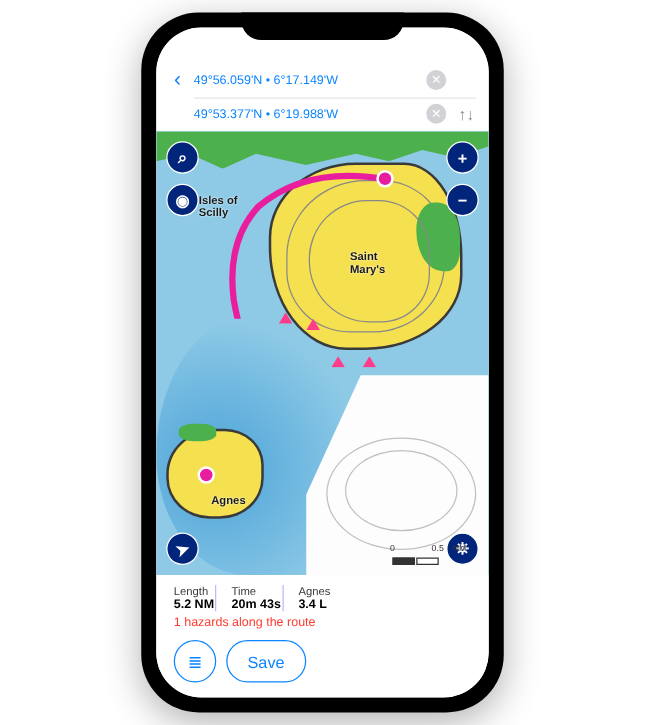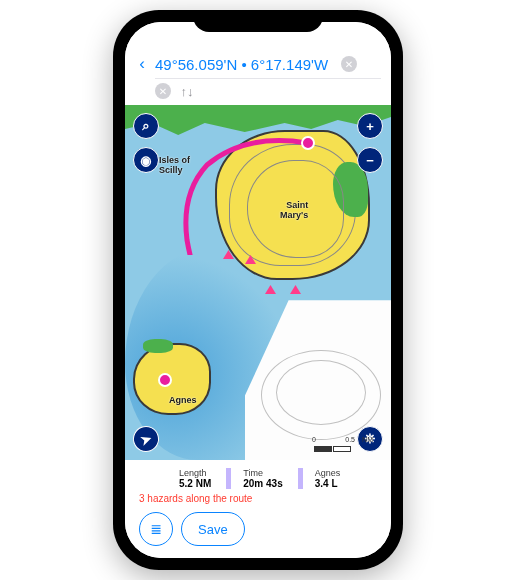--- a/index.html
+++ b/index.html
@@ -4,21 +4,21 @@
 <style>
   * { margin:0; padding:0; box-sizing:border-box; font-family:-apple-system,Helvetica,Arial,sans-serif; }
   body { background:#fff; display:flex; align-items:center; justify-content:center; min-height:580px; }
   .phone { width:290px; height:560px; background:#000; border-radius:46px; padding:12px; position:relative; box-shadow:0 8px 30px rgba(0,0,0,.3); }
   .screen { width:100%; height:100%; background:#fff; border-radius:36px; overflow:hidden; position:relative; display:flex; flex-direction:column; }
   .notch { position:absolute; top:0; left:50%; transform:translateX(-50%); width:130px; height:22px; background:#000; border-radius:0 0 16px 16px; z-index:50; }
   .top { padding:30px 10px 4px; background:#fff; }
   .coord-row { display:flex; align-items:center; gap:6px; padding:2px 0; }
   .back { color:#0a84ff; font-size:17px; width:14px; text-align:center; }
   .empty-back { width:14px; }
-  .coord { color:#0a84ff; font-size:15px; font-weight:500; flex:1; }
+  .coord { color:#0a84ff; font-size:10px; font-weight:500; flex:1; }
   .clear { width:16px; height:16px; border-radius:50%; background:#d1d1d6; color:#fff; display:flex; align-items:center; justify-content:center; font-size:10px; }
   .swap { font-size:13px; color:#8e8e93; width:16px; text-align:center; margin-left:2px; }
   .empty-swap { width:16px; margin-left:2px; }
   .hr { height:1px; background:#e5e5ea; margin:2px 0 2px 20px; }
   .map { flex:1; position:relative; background:#8ecae6; overflow:hidden; }
   .sea-deep { position:absolute; left:0; top:40%; width:60%; height:60%; background:radial-gradient(circle at 30% 60%,#4ca3d9 0%,#8ecae6 70%); border-radius:60% 40% 30% 50%; }
   .land1 { position:absolute; top:0; left:0; width:100%; height:30px; background:#4cb04c; clip-path:polygon(0 0,100% 0,100% 40%,90% 70%,80% 50%,70% 80%,60% 60%,45% 90%,30% 60%,20% 100%,10% 60%,0 80%); }
   .island-main { position:absolute; top:25px; left:90px; width:155px; height:150px; background:#f5e050; border:2px solid #3a3a3a; border-radius:45% 30% 50% 40% / 40% 50% 40% 55%; }
   .island-main::before { content:""; position:absolute; inset:12px; border:1px solid #888; border-radius:50% 40% 45% 40%; }
   .island-main::after { content:""; position:absolute; inset:28px 24px 20px 30px; border:1px solid #888; border-radius:48% 42% 40% 50%; }
@@ -30,23 +30,23 @@
   .route { position:absolute; inset:0; }
   .route path { fill:none; stroke:#e91e9e; stroke-width:5; stroke-linejoin:round; stroke-linecap:round; }
   .wp { position:absolute; width:14px; height:14px; border-radius:50%; background:#e91e9e; border:2px solid #fff; }
   .map-lbl { position:absolute; font-size:9px; font-weight:600; color:#1a1a1a; text-shadow:0 0 2px #fff; }
   .haz { position:absolute; width:11px; height:9px; background:#ff3b8a; clip-path:polygon(50% 0,100% 100%,0 100%); }
   .rbtn { position:absolute; width:26px; height:26px; border-radius:50%; background:#00257a; color:#fff; display:flex; align-items:center; justify-content:center; font-size:13px; font-weight:700; border:1px solid #fff; }
   .scale { position:absolute; bottom:8px; right:40px; display:flex; gap:1px; align-items:flex-end; }
   .scale-seg { width:18px; height:6px; border:1px solid #333; }
   .scale-lbl { position:absolute; font-size:7px; color:#333; }
   .bottom { background:#fff; padding:8px 14px 12px; }
-  .stats { display:flex; gap:15px; margin-bottom:2px;margin-left:40px; }
+  .stats { display:flex; gap:1px; margin-bottom:2px; }
   .stat { display:flex; flex-direction:column; }
-  .stat.div { border-left:5px solid #c4b5fd; padding-left:12px; }
+  .stat.div { border-left:1px solid #c4b5fd; padding-left:12px; }
   .stat-lbl { font-size:9px; color:#3a3a3a; }
   .stat-val { font-size:10px; font-weight:600; color:#000; }
   .warn { font-size:10px; color:#ff3b30; margin:4px 0 8px; }
   .actions { display:flex; gap:8px; align-items:center; }
   .ibtn { width:34px; height:34px; border-radius:17px; border:1.5px solid #0a84ff; color:#0a84ff; display:flex; align-items:center; justify-content:center; font-size:14px; }
   .save { height:34px; padding:0 16px; border-radius:17px; border:1.5px solid #0a84ff; color:#0a84ff; font-size:13px; font-weight:500; display:flex; align-items:center; background:#fff; }
   .go { flex:1; height:34px; border-radius:17px; background:#0a84ff; color:#fff; font-size:14px; font-weight:600; display:flex; align-items:center; justify-content:center; }
 </style>
 </head>
 <body>
@@ -58,20 +58,21 @@
     <div class="top">
       <div class="coord-row">
         <div class="back">‹</div>
         <div class="coord">49°56.059'N • 6°17.149'W</div>
         <div class="clear">✕</div>
         <div class="empty-swap"></div>
       </div>
       <div class="hr"></div>
       <div class="coord-row">
         <div class="empty-back"></div>
+        <div class="coord">49°53.377'N • 6°19.988'W</div>
         <div class="clear">✕</div>
         <div class="swap">↑↓</div>
       </div>
     </div>
 
     <div class="map">
       <div class="sea-deep"></div>
       <div class="white-sea"></div>
       <div class="contour" style="bottom:20px;right:10px;width:120px;height:90px"></div>
       <div class="contour" style="bottom:35px;right:25px;width:90px;height:65px"></div>
@@ -82,21 +83,21 @@
       <div class="island-sw"></div>
 
       <svg class="route">
           <path d="M182 38 Q120 28 82 60 Q56 88 62 135 Q70 180 90 215 Q50 245 40 275"></path>
         </svg>
       <div class="wp" style="top:31px;left:176px"></div>
       <div class="wp" style="top:268px;left:33px"></div>
 
       <div class="map-lbl" style="top:50px;left:34px;white-space:pre">Isles of
 Scilly</div>
-      <div class="map-lbl" style="top:95px;left:155px;white-space:pre;text-align:right">Saint
+      <div class="map-lbl" style="top:95px;left:155px;white-space:pre;text-align:left">Saint
 Mary's</div>
       <div class="map-lbl" style="top:290px;left:44px">Agnes</div>
 
       <div class="haz" style="top:145px;left:98px"></div>
       <div class="haz" style="top:150px;left:120px"></div>
       <div class="haz" style="top:180px;left:165px"></div>
       <div class="haz" style="top:180px;left:140px"></div>
 
       <div class="rbtn" style="top:8px;left:8px">⌕</div>
       <div class="rbtn" style="top:42px;left:8px">◉</div>
@@ -122,21 +123,21 @@
         </div>
         <div class="stat div">
           <span class="stat-lbl">Time</span>
           <span class="stat-val">20m 43s</span>
         </div>
         <div class="stat div">
           <span class="stat-lbl">Agnes</span>
           <span class="stat-val">3.4 L</span>
         </div>
       </div>
-      <div class="warn">3 hazards along the route</div>
+      <div class="warn">1 hazards along the route</div>
       <div class="actions">
         <div class="ibtn">≣</div>
         <div class="save">Save</div>
       </div>
     </div>
 
   </div>
 </div>
 
 </body></html>

